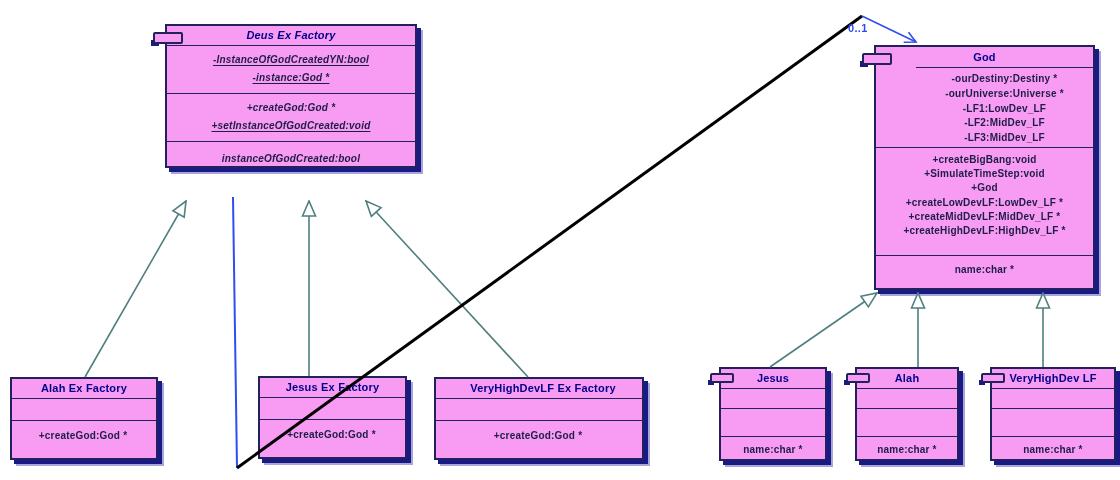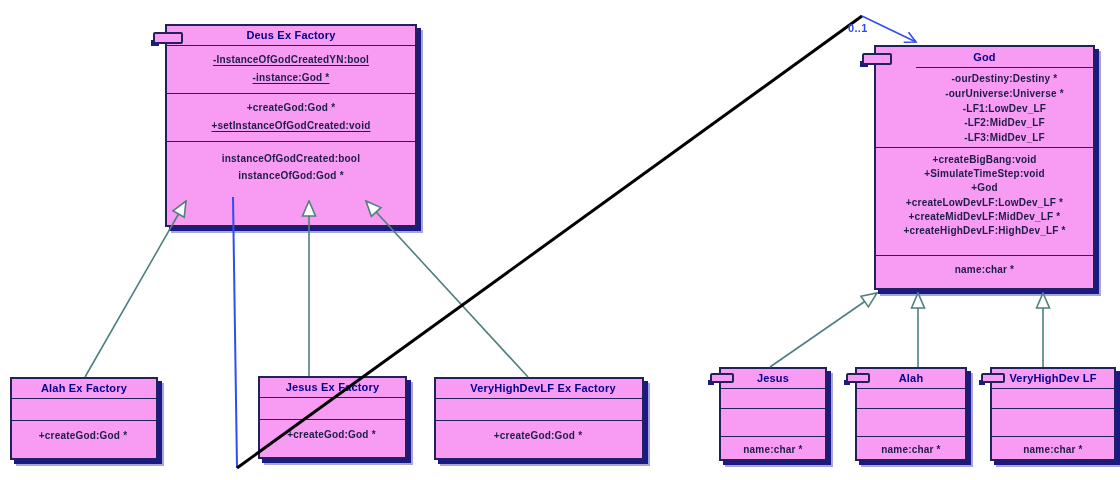--- a/index.html
+++ b/index.html
@@ -55,21 +55,21 @@
   .mult{
     position:absolute;left:848px;top:22px;z-index:6;
     font-size:11px;font-weight:700;color:var(--blue);letter-spacing:.3px;
   }
 </style>
 </head>
 <body>
 
 <div id="canvas">
 
-  <div class="cls" style="left:165px;top:24px;width:252px;height:203px;">
+  <div class="cls" style="left:165px;top:24px;width:252px;height:144px;font-style:italic;">
     <span class="nub"></span>
     <div class="tab"></div>
     <div class="title">Deus Ex Factory</div>
     <div class="cmp lh18" style="height:48px;padding-top:5px;">
       <div class="m u">-InstanceOfGodCreatedYN:bool</div>
       <div class="m u">-instance:God *</div>
     </div>
     <div class="cmp lh18" style="height:48px;padding-top:5px;">
       <div class="m">+createGod:God *</div>
       <div class="m u">+setInstanceOfGodCreated:void</div>
@@ -132,21 +132,21 @@
     <span class="nub sm"></span>
     <div class="tab sm"></div>
     <div class="title">Jesus</div>
     <div class="cmp" style="height:20px;"></div>
     <div class="cmp" style="height:28px;"></div>
     <div class="cmp grow center" style="padding-top:7px;">
       <div class="m">name:char *</div>
     </div>
   </div>
 
-  <div class="cls" style="left:855px;top:367px;width:112px;height:94px;">
+  <div class="cls" style="left:855px;top:367px;width:104px;height:94px;">
     <span class="nub sm"></span>
     <div class="tab sm"></div>
     <div class="title">Alah</div>
     <div class="cmp" style="height:20px;"></div>
     <div class="cmp" style="height:28px;"></div>
     <div class="cmp grow center" style="padding-top:7px;">
       <div class="m">name:char *</div>
     </div>
   </div>
 

